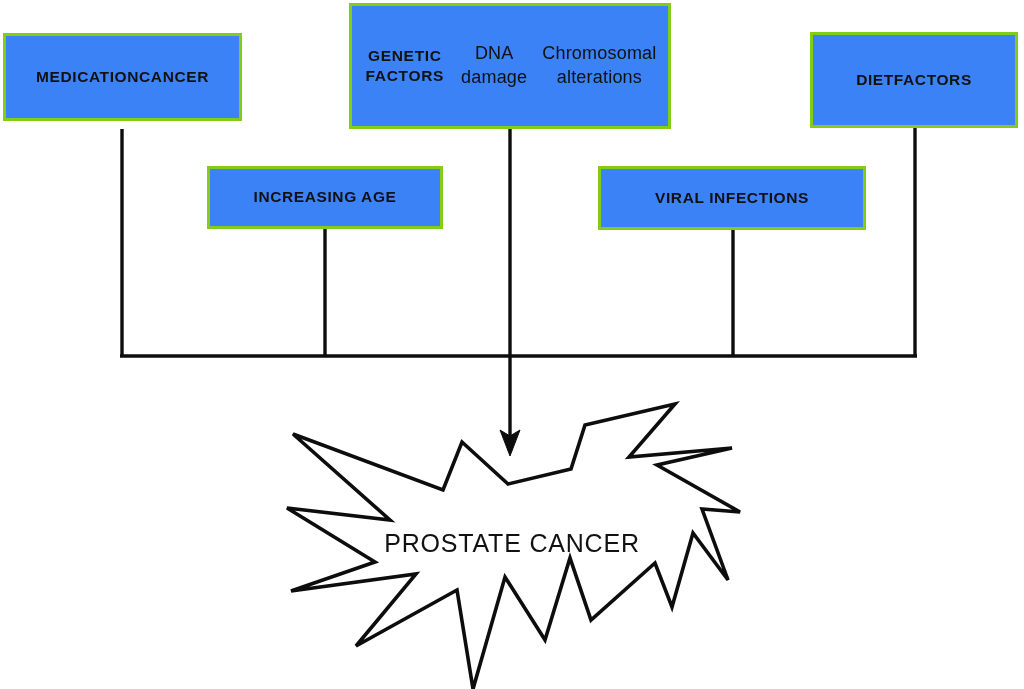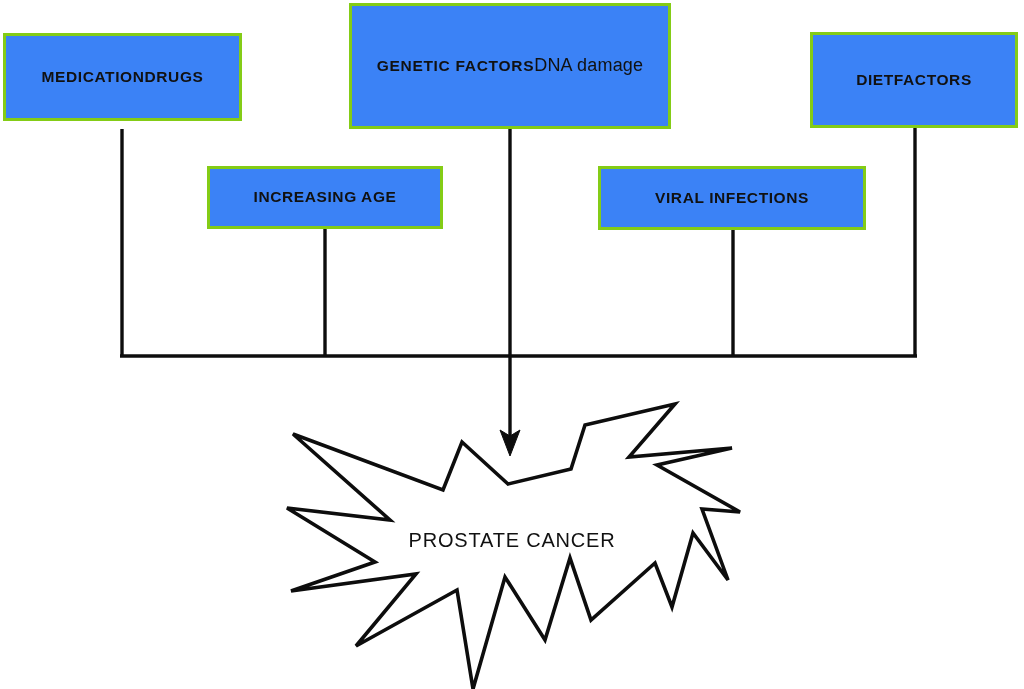--- a/index.html
+++ b/index.html
@@ -69,21 +69,21 @@
   }
   #box-viral {
     left: 598px; top: 166px; width: 268px; height: 64px;
   }
   #burst-label {
     position: absolute;
     left: 0;
     top: 529px;
     width: 1024px;
     text-align: center;
-    font-size: 20px;
+    font-size: 25px;
     font-weight: normal;
     letter-spacing: 0.8px;
     color: #111111;
     pointer-events: none;
   }
 </style>
 </head>
 <body>
 
 <div id="canvas">
@@ -134,26 +134,27 @@
         732,448
         629,457
         675,404
         585,425
         571,469
       " fill="#ffffff" stroke="#0d0d0d" stroke-width="3.6" stroke-linejoin="miter"></polygon>
   </svg>
 
   <div class="factor-box" id="box-medication">
     <span class="box-line line-strong">MEDICATION</span>
-    <span class="box-line line-strong">DRUGS</span>
+    <span class="box-line line-strong">CANCER</span>
   </div>
 
   <div class="factor-box" id="box-genetic">
     <span class="box-line line-title">GENETIC FACTORS</span>
     <span class="box-line line-normal">DNA damage</span>
+    <span class="box-line line-normal">Chromosomal alterations</span>
   </div>
 
   <div class="factor-box" id="box-diet">
     <span class="box-line line-strong">DIET</span>
     <span class="box-line line-strong">FACTORS</span>
   </div>
 
   <div class="factor-box" id="box-age">
     <span class="box-line line-strong">INCREASING AGE</span>
   </div>

